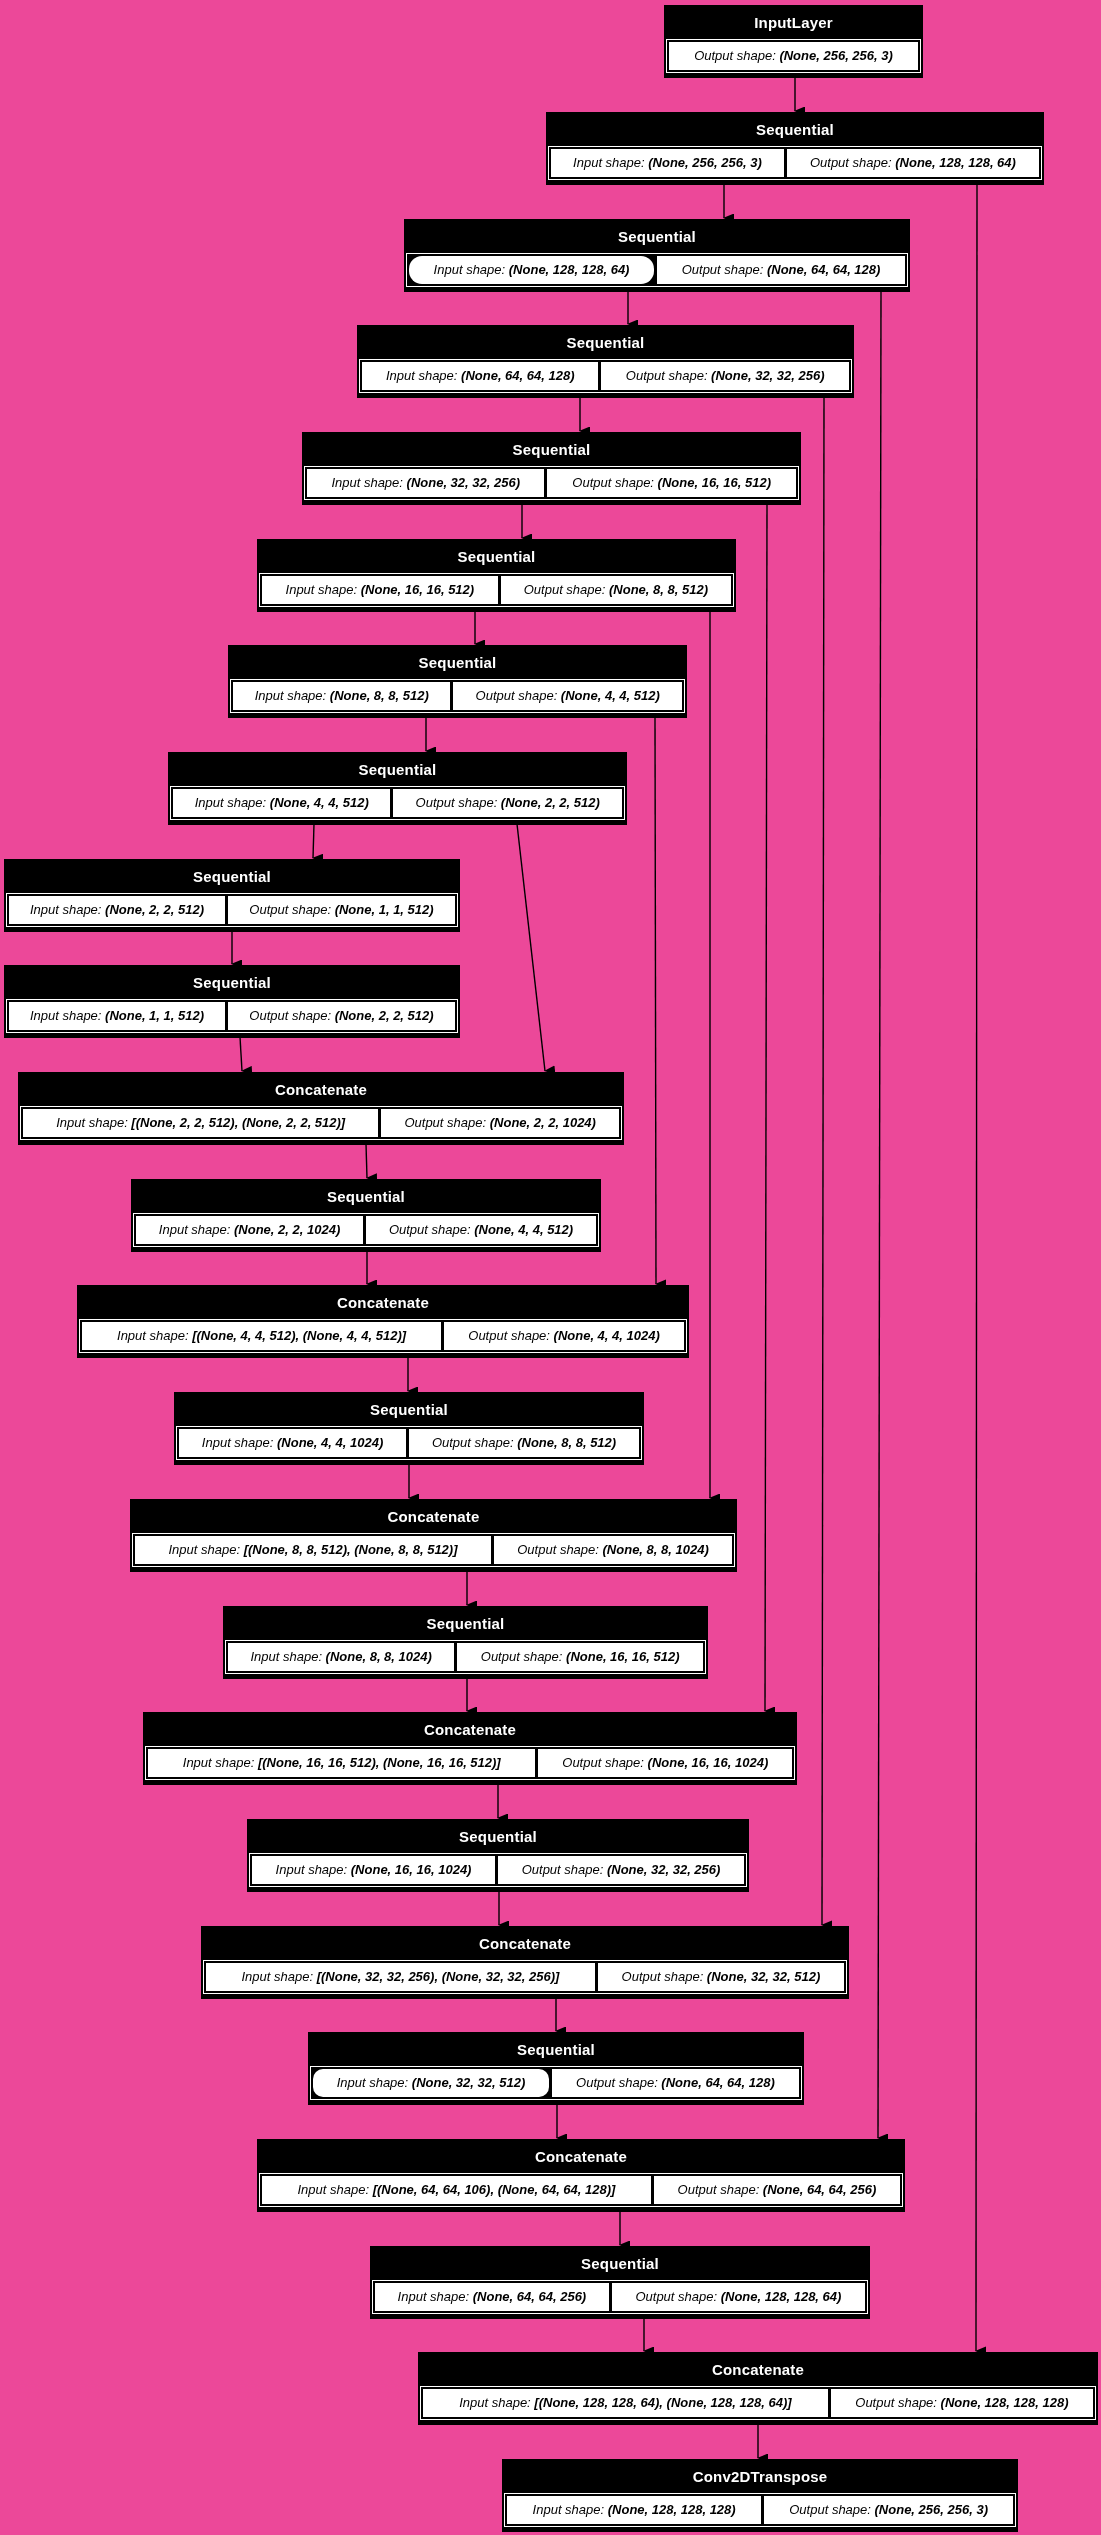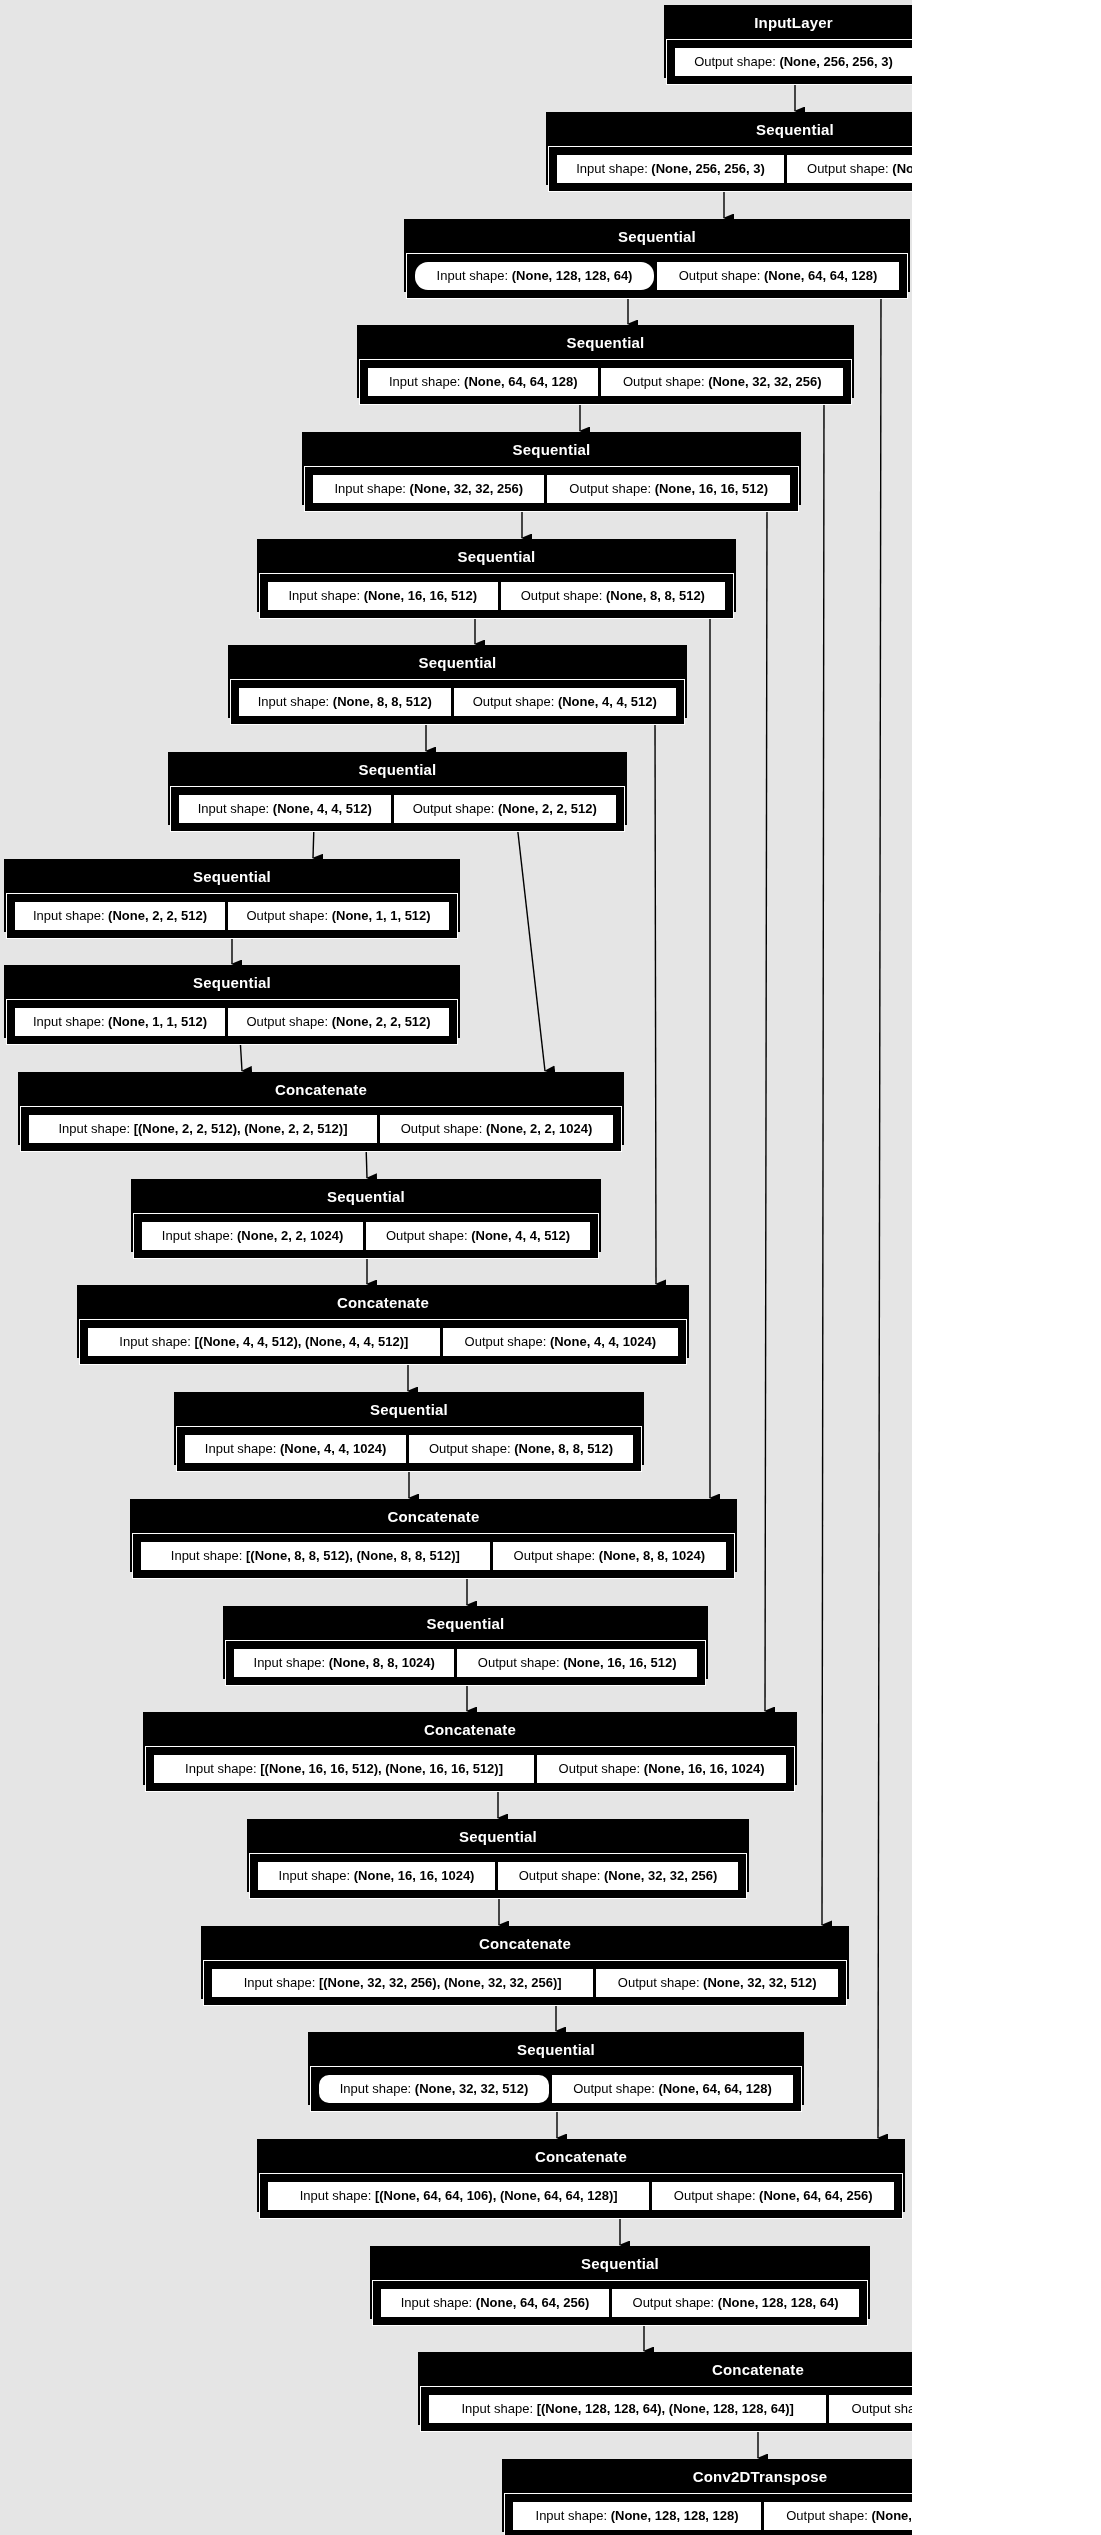--- a/index.html
+++ b/index.html
@@ -1,19 +1,19 @@
 <!DOCTYPE html>
 <html><head>
 <meta charset="utf-8">
 <style>
   html,body { margin:0; padding:0; background:#ffffff; }
   #canvas {
     position:relative;
-    width:912px; height:2535px;
-    background:#e5e5e5;
+    width:1101px; height:2535px;
+    background:#ec4899;
     font-family:"Liberation Sans", sans-serif;
     overflow:hidden;
   }
   #edges { position:absolute; left:0; top:0; width:1101px; height:2535px; }
   .node {
     position:absolute;
     background:#000000;
     border:1px solid #000000;
     box-sizing:border-box;
   }
@@ -27,21 +27,22 @@
     letter-spacing:0.2px;
     white-space:nowrap;
     overflow:hidden;
   }
   .node-body {
     margin:0 1px 1px 1px;
     border:1px solid #ffffff;
     background:#000000;
     display:flex;
     gap:3px;
-    padding:8px;
+    padding:2px;
+    font-style:italic;
   }
   .shape-cell {
     background:#ffffff;
     color:#000000;
     font-size:13px;
     height:28px;
     line-height:28px;
     text-align:center;
     white-space:nowrap;
     overflow:hidden;

